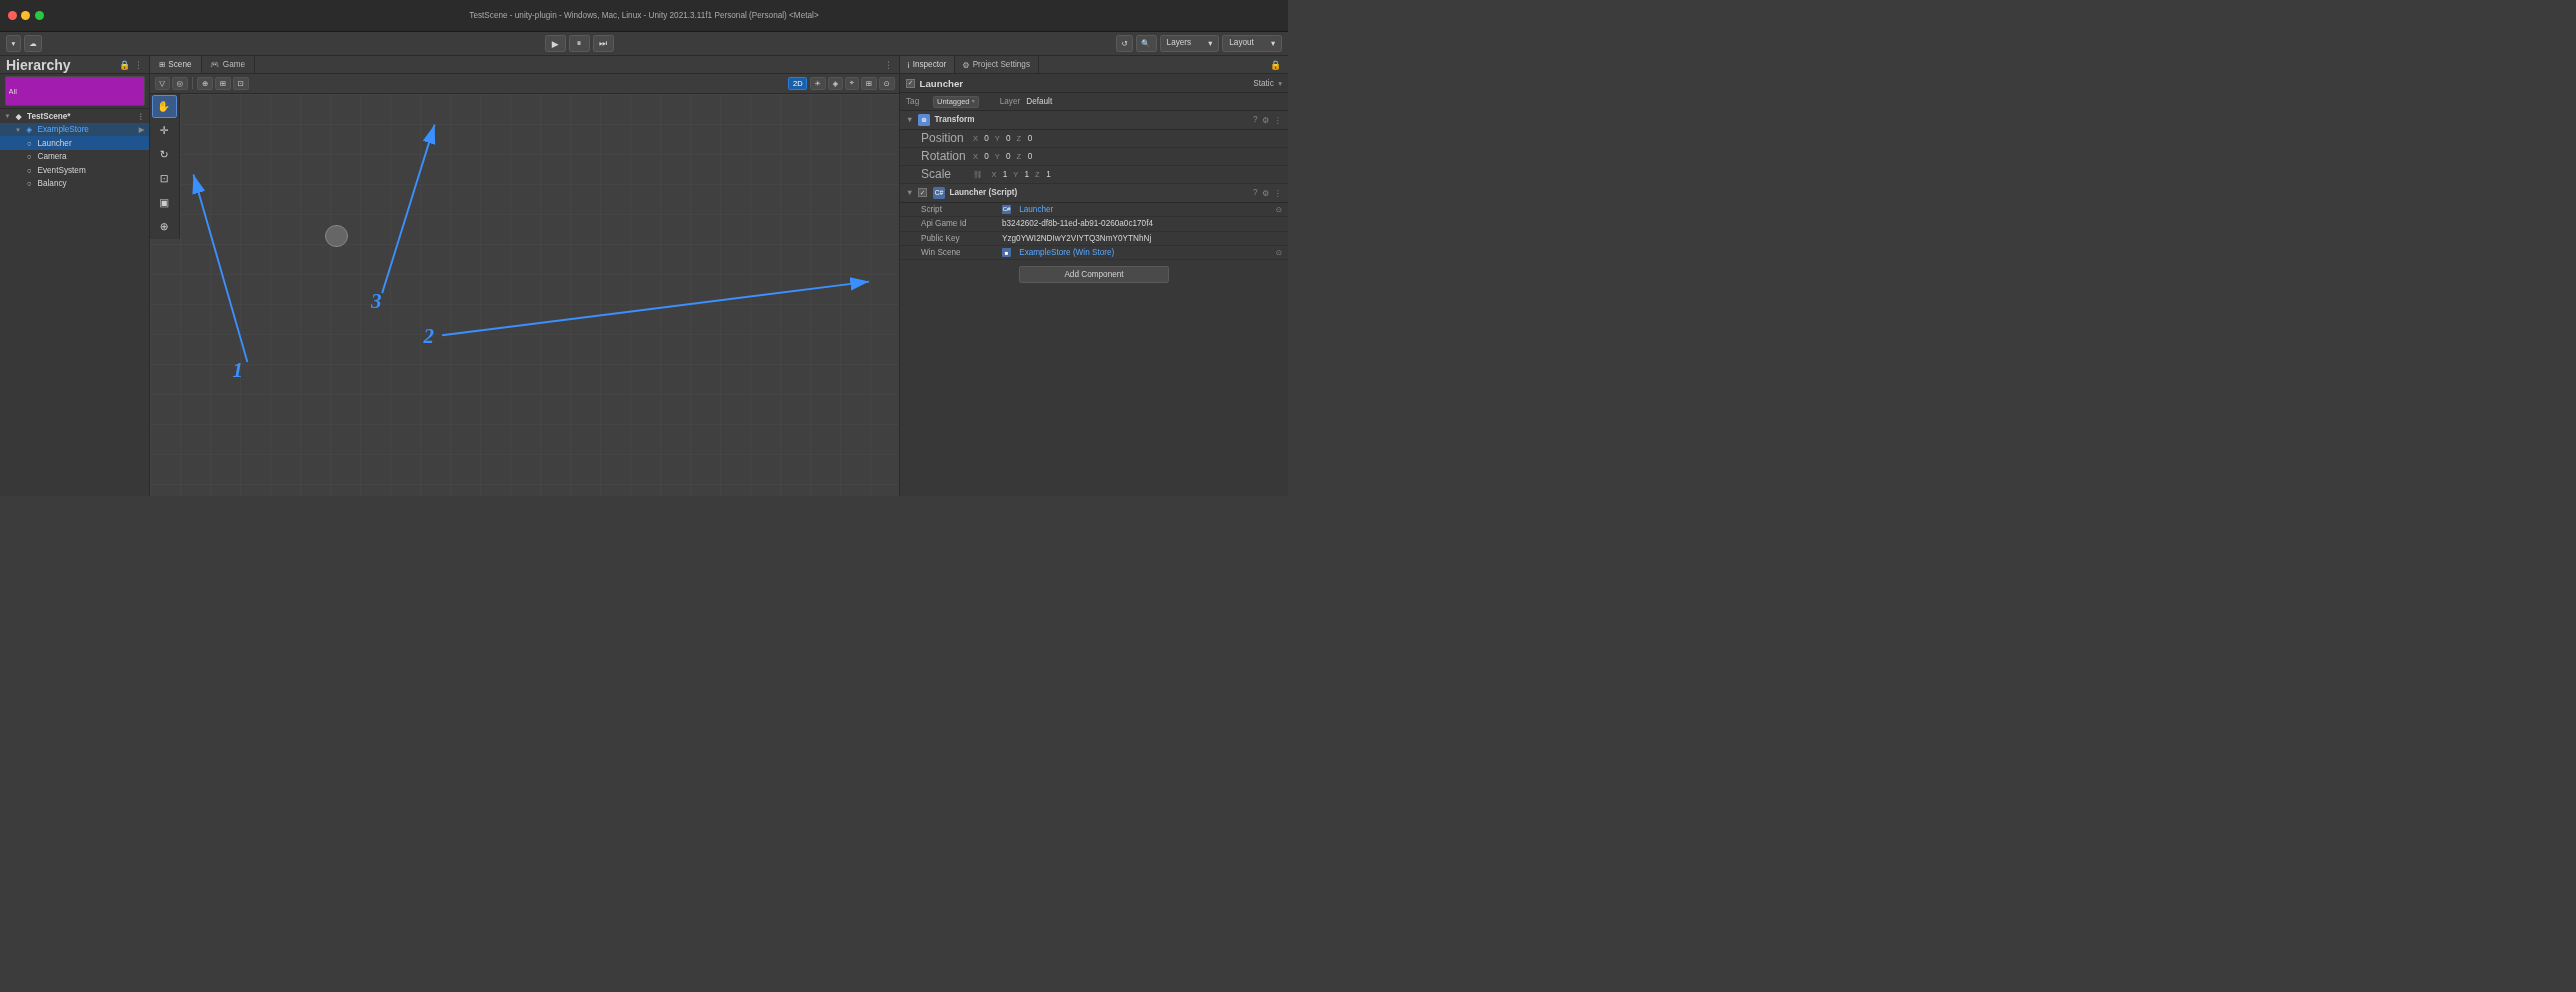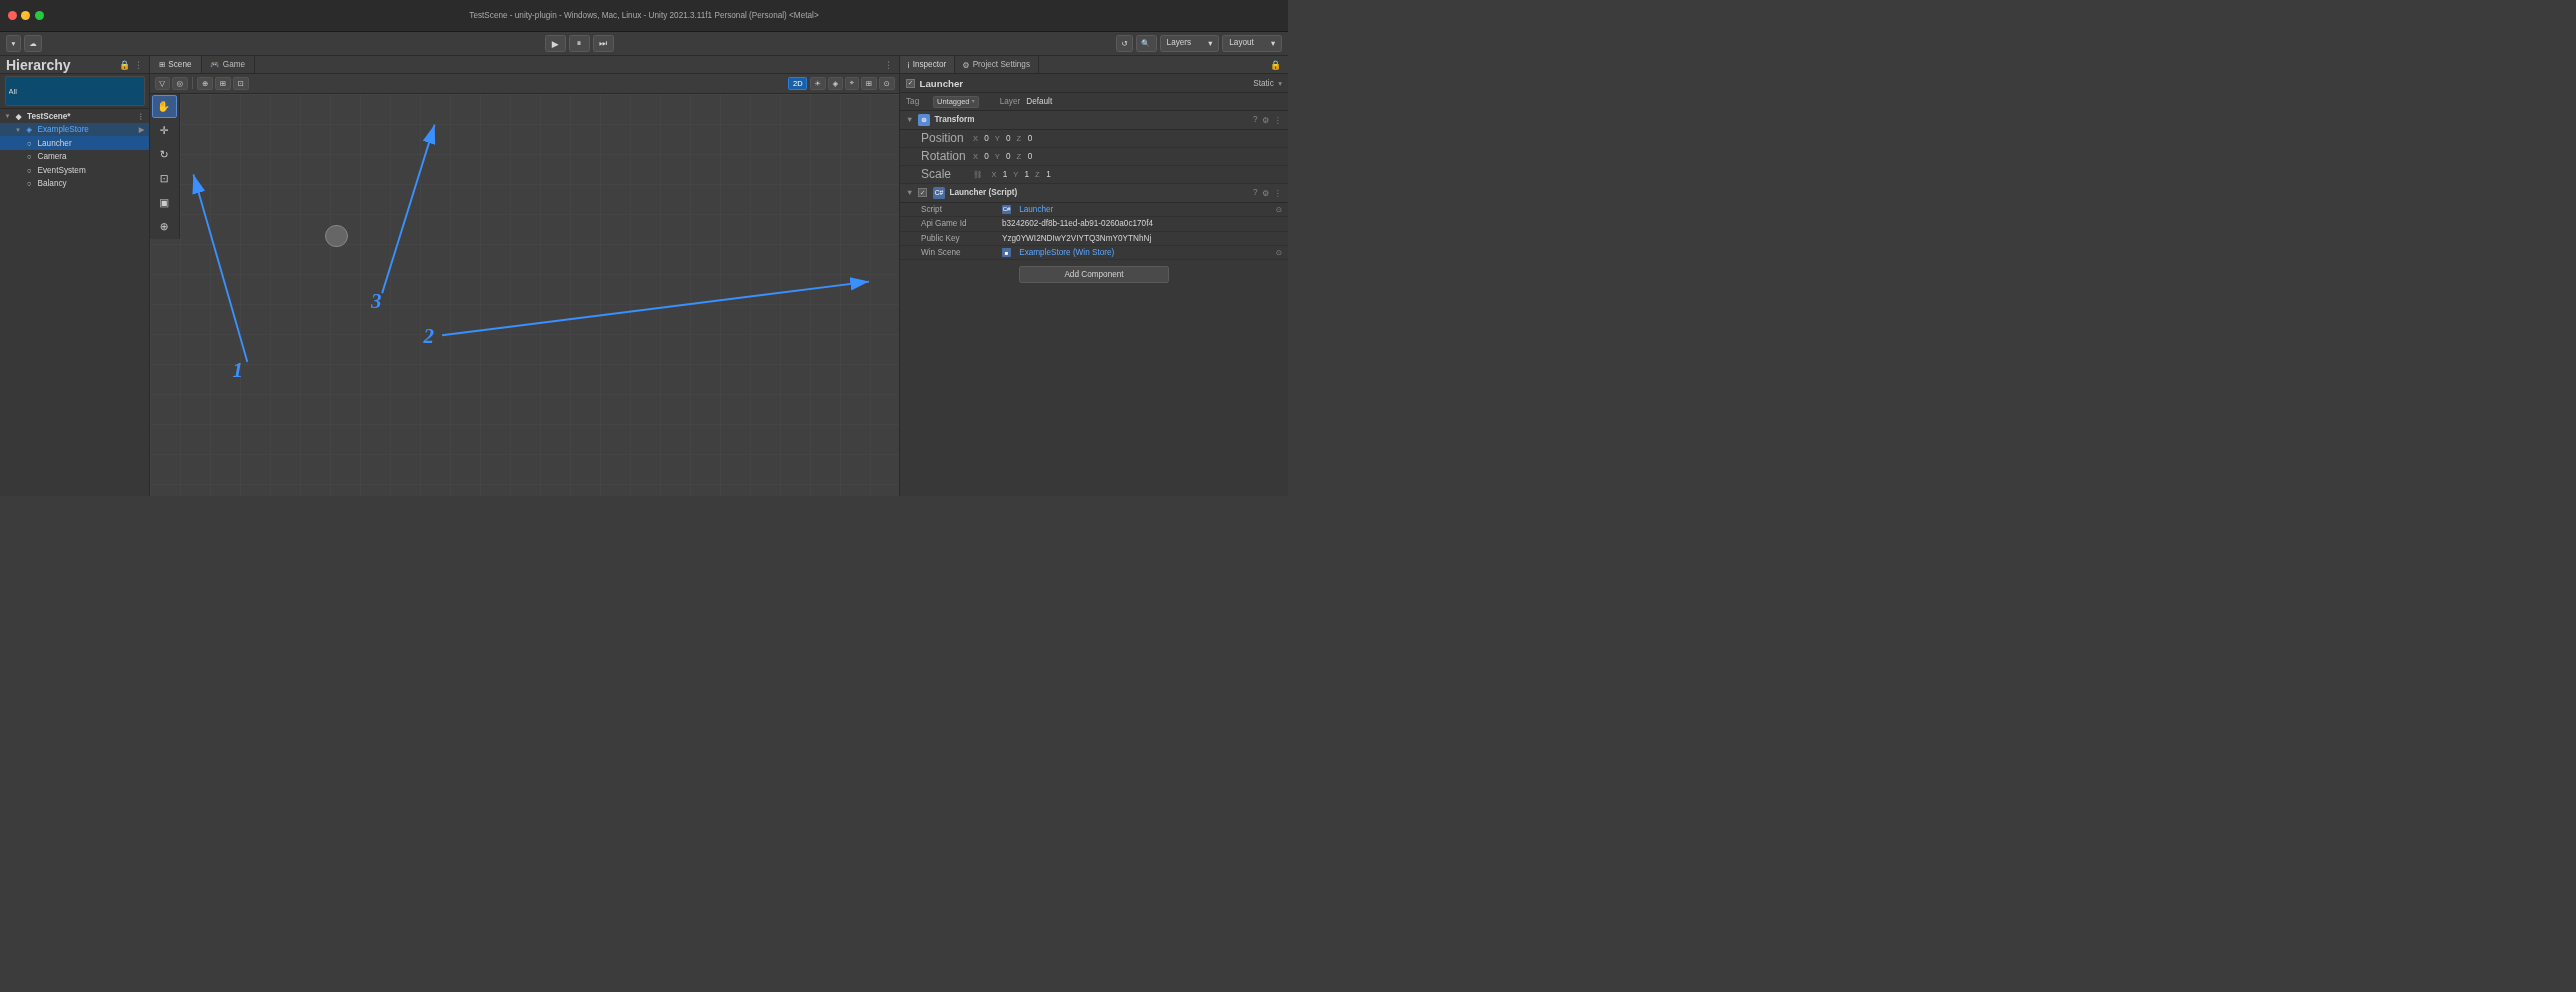--- a/index.html
+++ b/index.html
@@ -144,21 +144,21 @@
       font-size: 9px;
     }
     .search-bar {
       padding: 2.2px 4.5px;
       display: flex;
       align-items: center;
       gap: 3px;
       border-bottom: 0.7px solid #2a2a2a;
     }
     .search-input {
-      background: #0c4a6e;
+      background: #a21caf;
       border: 0.7px solid #4a4a4a;
       color: #d4d4d4;
       padding: 14px 3px;
       border-radius: 1.5px;
       font-size: 7.5px;
       width: 100%;
       height: 12px;
     }
     .hierarchy-item {
       padding: 1.5px 4.5px 1.5px 9px;

